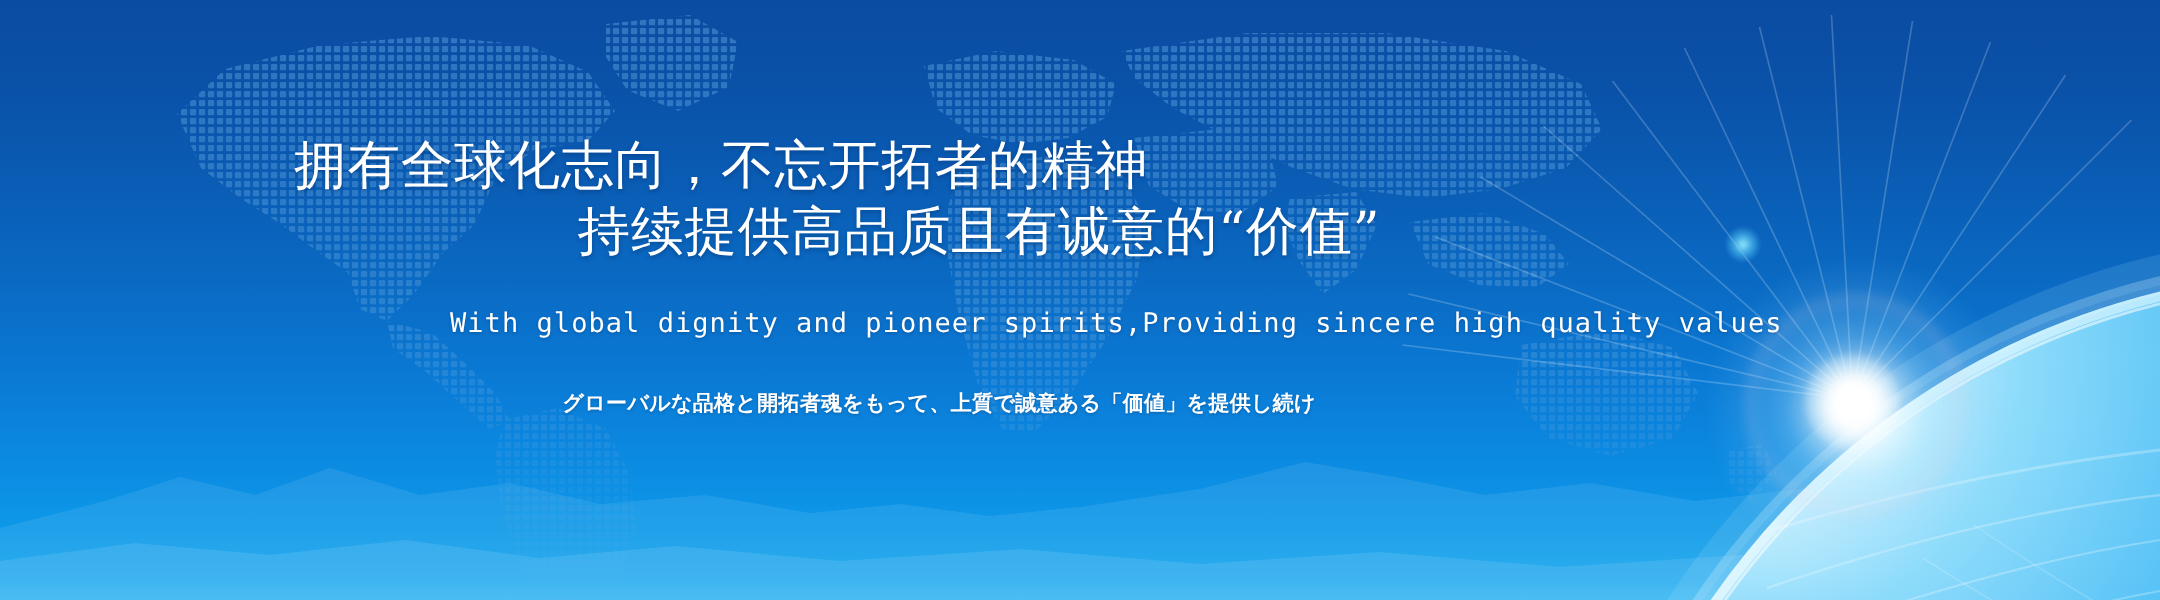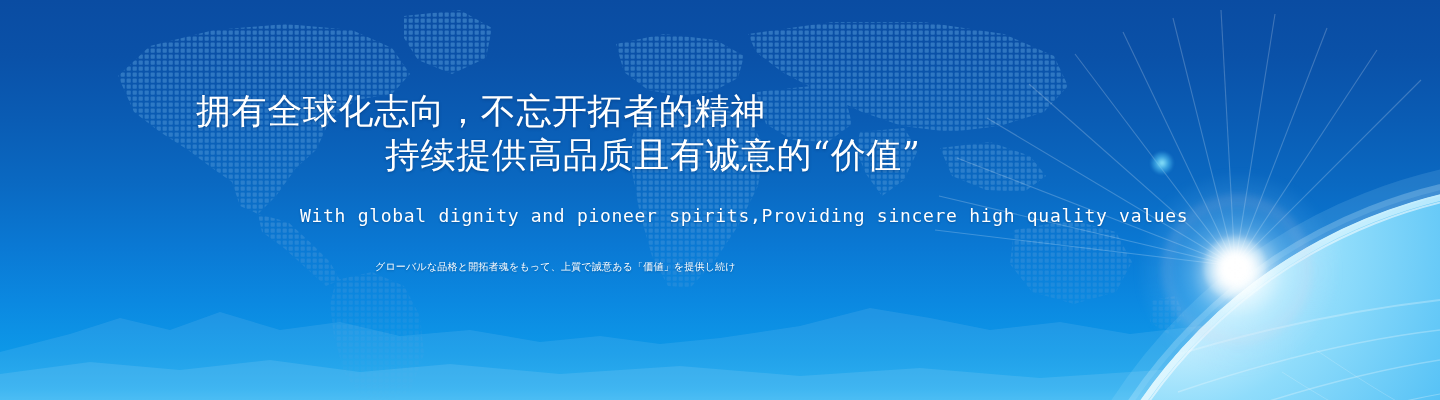--- a/index.html
+++ b/index.html
@@ -117,22 +117,22 @@
     font-size: 18px;
     letter-spacing: .7px;
     white-space: nowrap;
     text-shadow: 0 1px 2px rgba(2,40,90,.35);
   }
   #subtitle-jp {
     position: absolute;
     left: 375px; top: 260px;
     color: #ffffff;
     font-family: "DejaVu Sans", "Liberation Sans", sans-serif;
-    font-size: 10px;
-    font-weight: normal;
+    font-size: 14px;
+    font-weight: bold;
     letter-spacing: .2px;
     white-space: nowrap;
     text-shadow: 0 1px 2px rgba(2,40,90,.35);
   }
 </style>
 </head>
 <body>
 
 <div id="banner">
 

